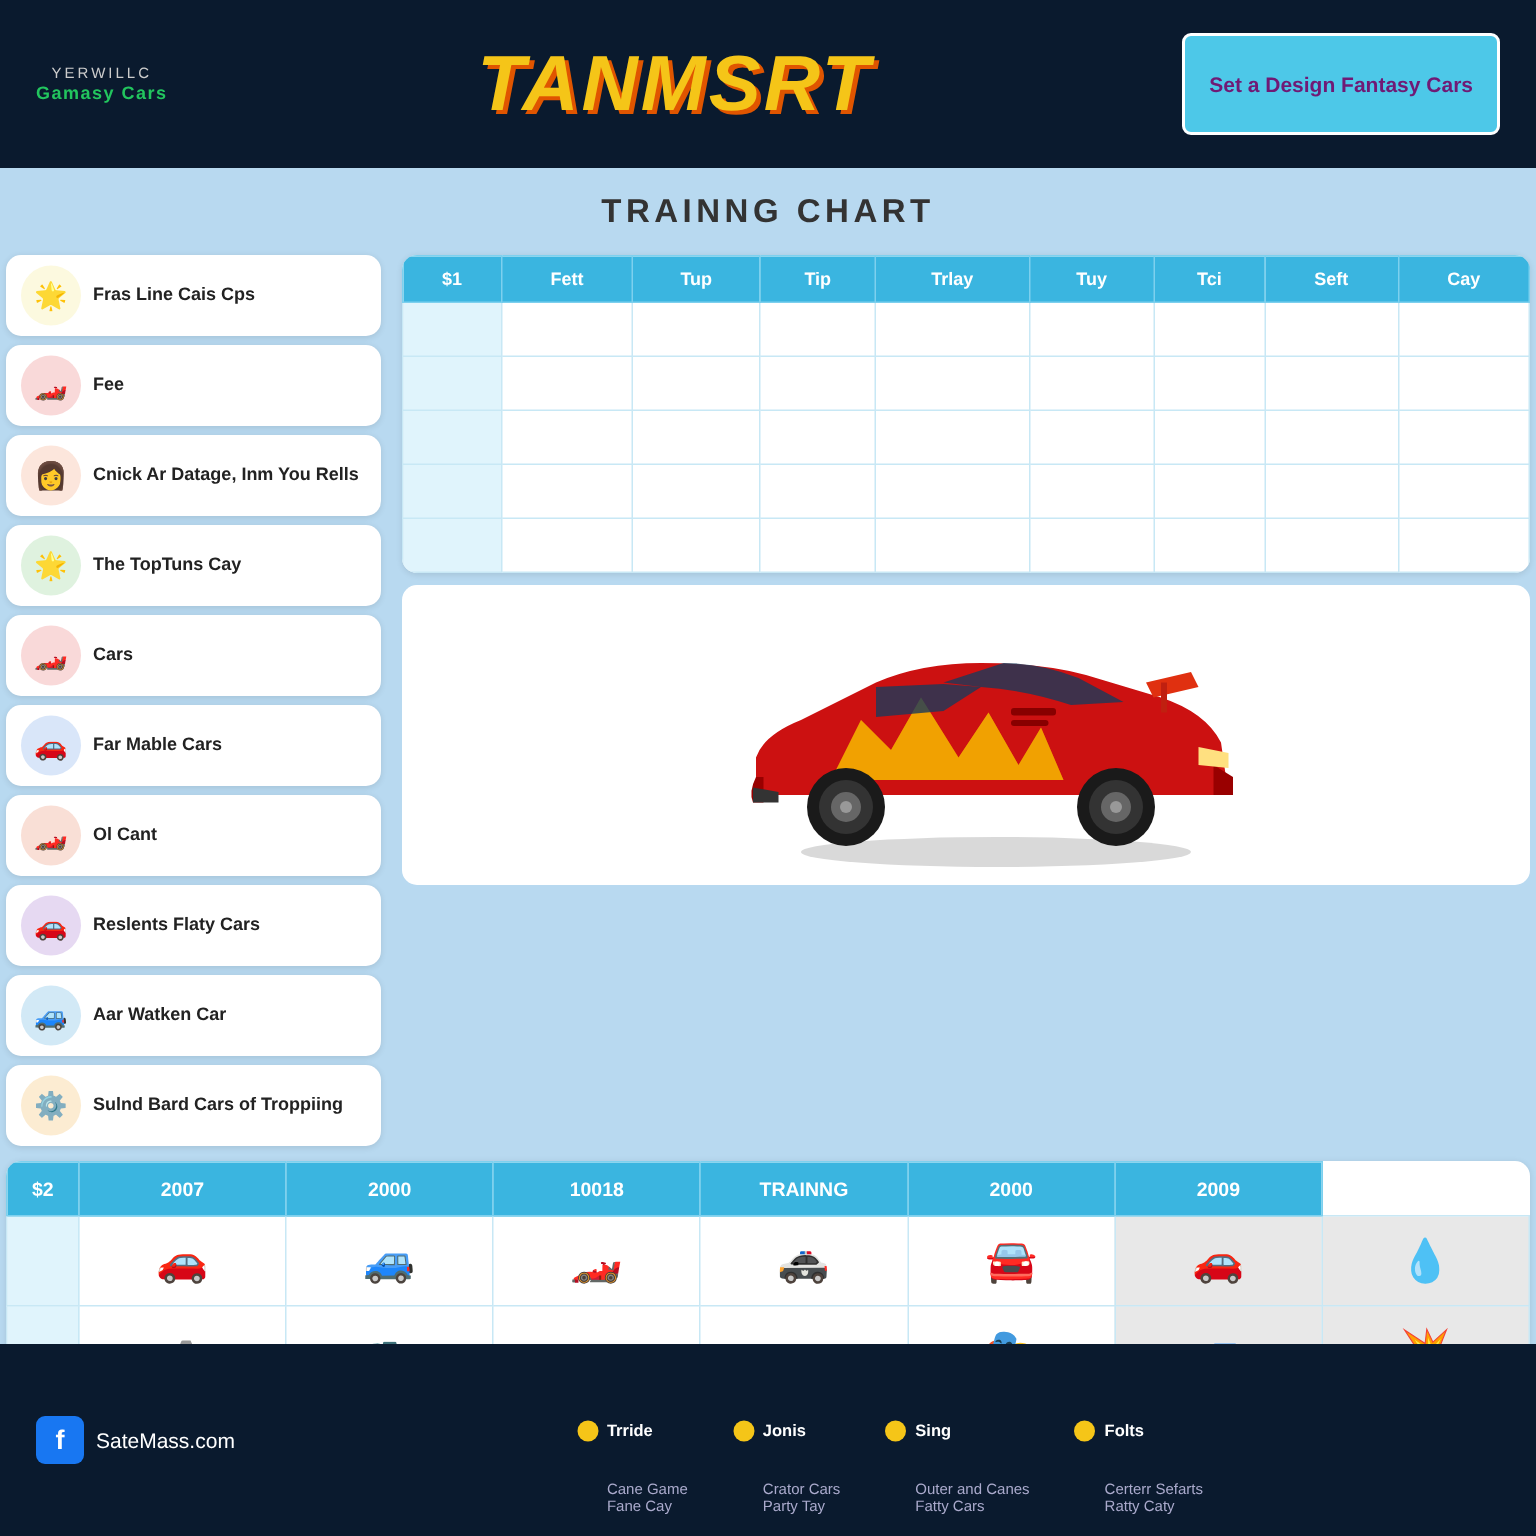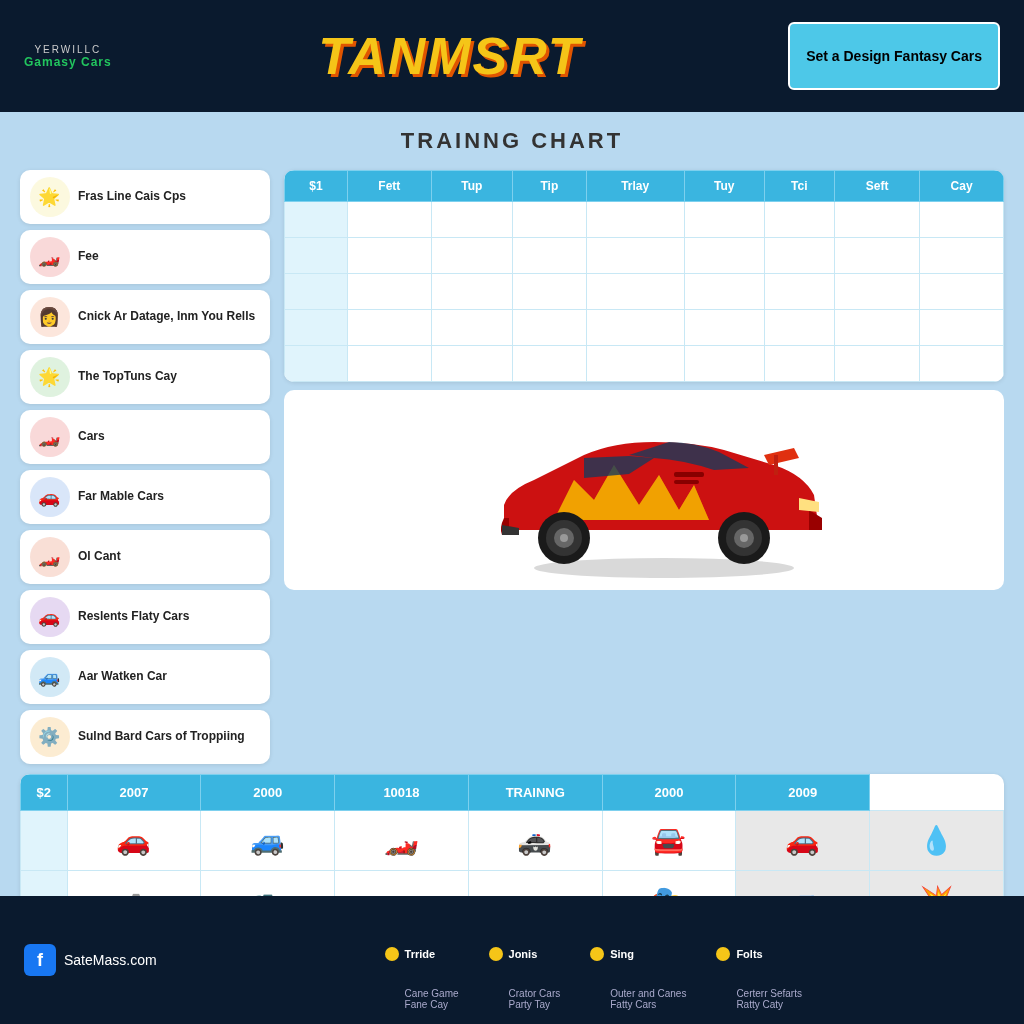--- a/index.html
+++ b/index.html
@@ -50,33 +50,33 @@
     .header-title {
       font-size: 52px;
       font-weight: 900;
       font-style: italic;
       color: #f5c518;
       text-shadow: 3px 3px 0px #e05500;
       letter-spacing: 2px;
     }
     .header-btn {
       background: #4dc8e8;
-      color: #000000;
+      color: #701a75;
       border: 2px solid #fff;
       border-radius: 6px;
       padding: 24px 16px;
       font-size: 14px;
       font-weight: bold;
       cursor: pointer;
     }
 
     
     .main {
       background: #b8d9f0;
-      padding: 16px 20px;
+      padding: 16px 4px;
       display: flex;
       flex-direction: column;
       gap: 10px;
     }
 
     .section-title {
       text-align: center;
       font-size: 22px;
       font-weight: 900;
       letter-spacing: 3px;

